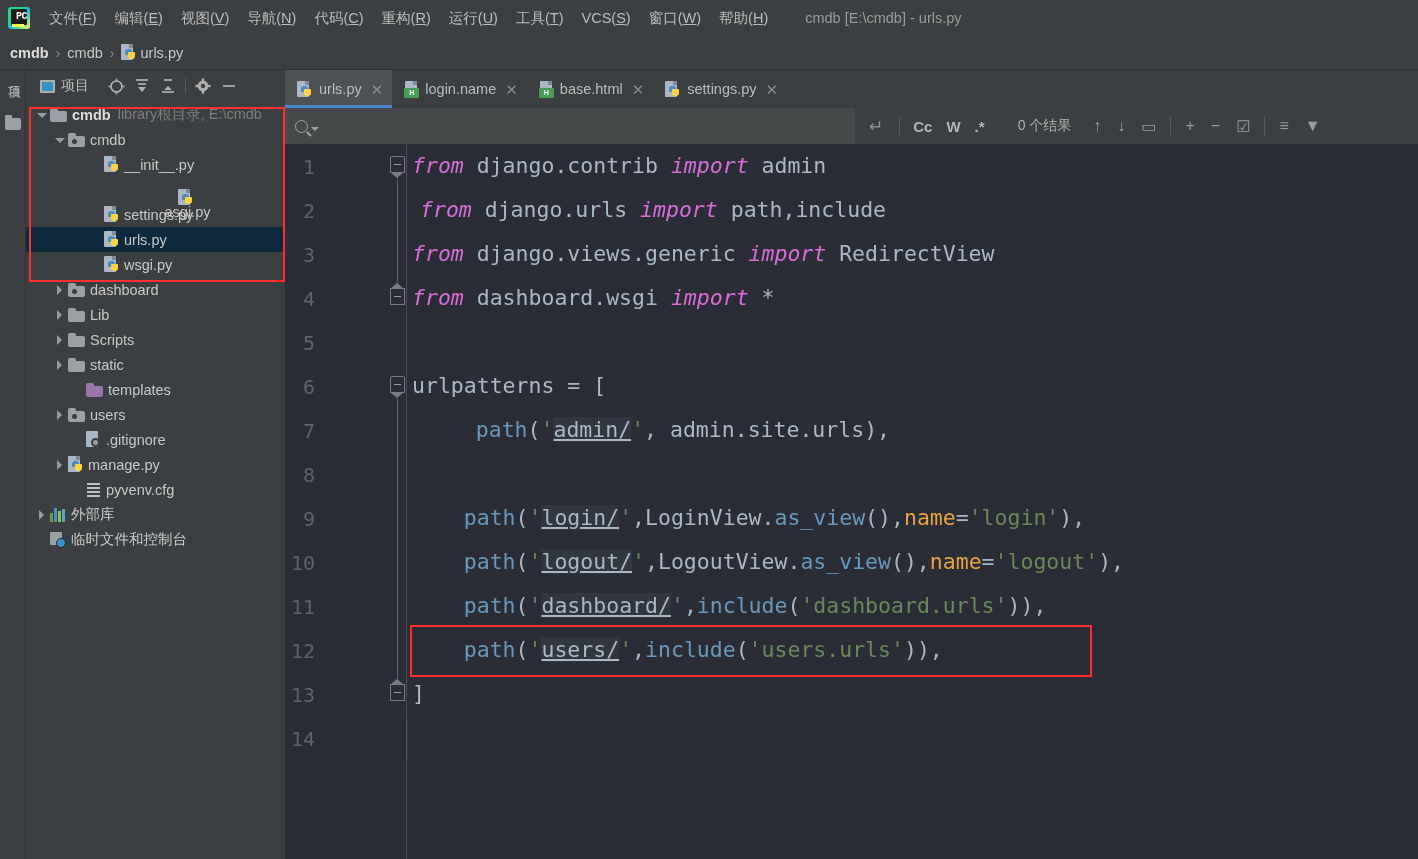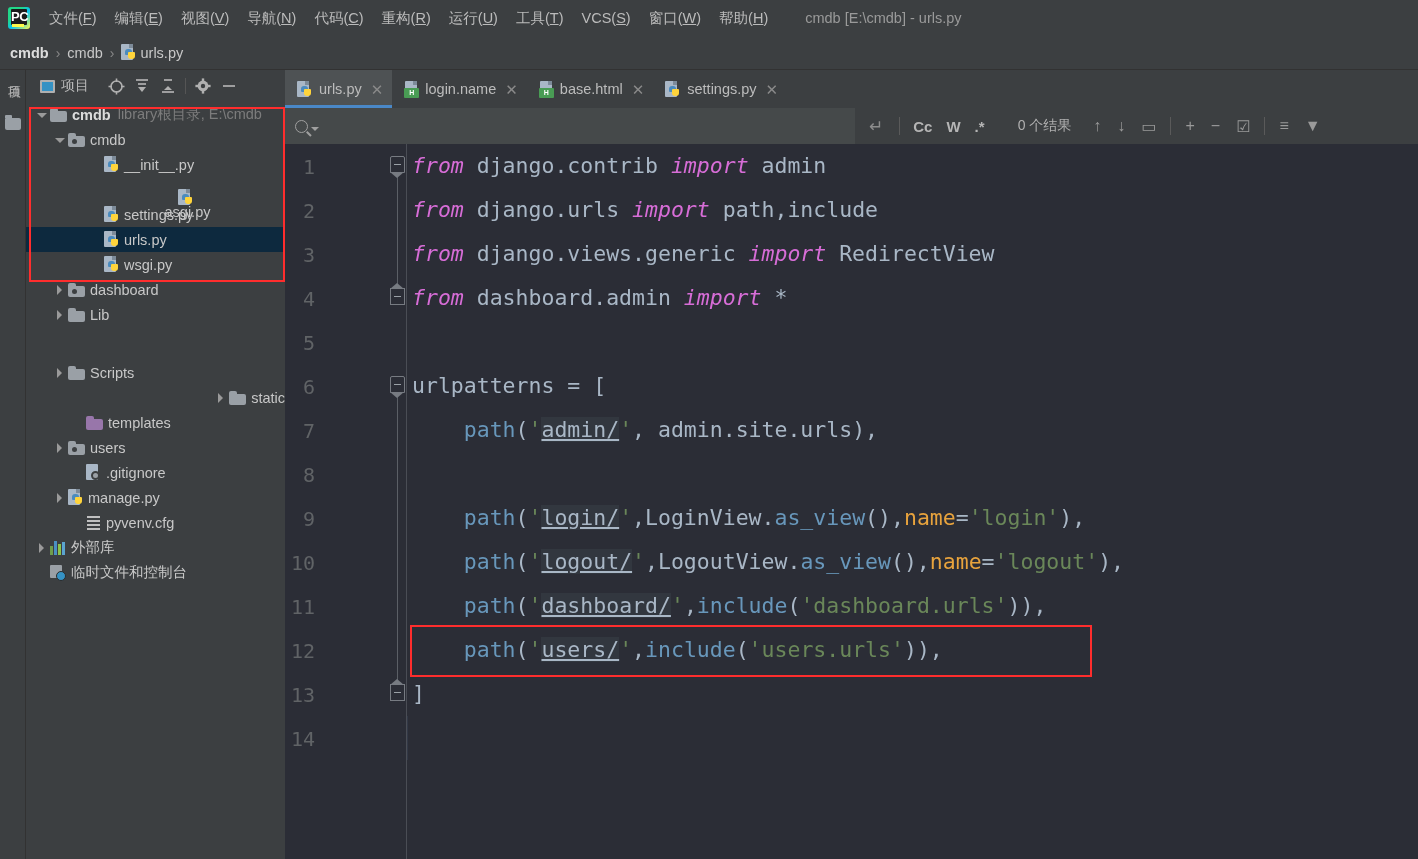--- a/index.html
+++ b/index.html
@@ -18,22 +18,23 @@
     background: #3c3f41; display: flex; align-items: center;
   }
   .pc-logo {
     width: 22px; height: 22px; margin-left: 8px; margin-right: 10px;
     position: relative; border-radius: 3px; overflow: hidden;
     background: linear-gradient(135deg,#21d789 0%,#21d789 32%,#07c3f2 55%,#fcf84a 100%);
   }
   .pc-logo .inner {
     position: absolute; left: 3px; top: 2px; width: 16px; height: 16px;
     background: #1b1b1b; border-radius: 1px;
-    color: #fff; font-size: 13px; font-weight: bold; line-height: 16px; text-align: center;
+    color: #fff; font-size: 10px; font-weight: bold; line-height: 16px; text-align: right;
     letter-spacing: -0.5px;
+    font-family: Liberation Mono, monospace;
   }
   .pc-logo .bar {
     position: absolute; left: 4px; bottom: 2px; width: 12px; height: 3px; background: #fcf84a;
   }
   .menu-item {
     color: #bbbbbb; font-size: 14.5px; padding: 3px 9px; white-space: nowrap; cursor: default;
   }
   .menu-item u { text-decoration: underline; }
   .win-title {
     color: #9a9a9a; font-size: 14.5px; margin-left: 28px; white-space: nowrap;
@@ -355,29 +356,29 @@
           <span class="lbl">dashboard</span>
         </div>
         <div class="row" style="padding-left: 28px;">
           <span class="arrow right"></span>
           <span class="folder">
             <span class="tab"></span>
             <span class="body"></span>
           </span>
           <span class="lbl">Lib</span>
         </div>
-        <div class="row" style="padding-left: 28px; margin-top: 33px;">
+        <div class="row" style="padding-left: 28px;">
           <span class="arrow right"></span>
           <span class="folder">
             <span class="tab"></span>
             <span class="body"></span>
           </span>
           <span class="lbl">Scripts</span>
         </div>
-        <div class="row" style="padding-left: 28px; justify-content: flex-end;">
+        <div class="row" style="padding-left: 28px;">
           <span class="arrow right"></span>
           <span class="folder">
             <span class="tab"></span>
             <span class="body"></span>
           </span>
           <span class="lbl">static</span>
         </div>
         <div class="row" style="padding-left: 46px;">
           <span class="arrow "></span>
           <span class="folder purple">
@@ -539,26 +540,26 @@
           <div class="foldline" style="top: 249px; height: 291px;"></div>
           <div class="foldmark top" style="top: 232px;">
             <span class="pt" style="position:absolute;left:-1px;bottom:-6px;width:0;height:0;border-left:7.5px solid transparent;border-right:7.5px solid transparent;border-top:6px solid #777b82;"></span>
           </div>
           <div class="foldmark" style="top: 540px;">
             <span style="position:absolute;left:-1px;top:-6px;width:0;height:0;border-left:7.5px solid transparent;border-right:7.5px solid transparent;border-bottom:6px solid #777b82;"></span>
           </div>
         </div>
       <div class="codebody" id="codebody">
           <div class="cline" style="top: 0px; padding-left: 4px;"><span class="imp">from </span><span class="id">django.contrib </span><span class="imp">import </span><span class="id">admin</span></div>
-          <div class="cline" style="top: 44px; padding-left: 4px;"><span class="imp">from </span><span class="id">django.urls </span><span class="imp">import </span><span class="id">path,include</span></div>
+          <div class="cline" style="top: 44px; padding-left: 12px;"><span class="imp">from </span><span class="id">django.urls </span><span class="imp">import </span><span class="id">path,include</span></div>
           <div class="cline" style="top: 88px; padding-left: 4px;"><span class="imp">from </span><span class="id">django.views.generic </span><span class="imp">import </span><span class="id">RedirectView</span></div>
-          <div class="cline" style="top: 132px; padding-left: 4px;"><span class="imp">from </span><span class="id">dashboard.admin </span><span class="imp">import </span><span class="id">*</span></div>
+          <div class="cline" style="top: 132px; padding-left: 4px;"><span class="imp">from </span><span class="id">dashboard.wsgi </span><span class="imp">import </span><span class="id">*</span></div>
           <div class="cline" style="top: 176px; padding-left: 4px;"></div>
           <div class="cline" style="top: 220px; padding-left: 4px;"><span class="id">urlpatterns = [</span></div>
-          <div class="cline" style="top: 264px; padding-left: 4px;"><span class="id">    </span><span class="fn">path</span><span class="punc">(</span><span class="str">'</span><span class="urlh">admin/</span><span class="str">'</span><span class="id">, admin.site.urls),</span></div>
+          <div class="cline" style="top: 264px; padding-left: 16px;"><span class="id">    </span><span class="fn">path</span><span class="punc">(</span><span class="str">'</span><span class="urlh">admin/</span><span class="str">'</span><span class="id">, admin.site.urls),</span></div>
           <div class="cline" style="top: 352px; padding-left: 4px;"><span class="id">    </span><span class="fn">path</span><span class="punc">(</span><span class="str">'</span><span class="urlh">login/</span><span class="str">'</span><span class="id">,LoginView.</span><span class="met">as_view</span><span class="id">(),</span><span class="par">name</span><span class="id">=</span><span class="str">'login'</span><span class="id">),</span></div>
           <div class="cline" style="top: 396px; padding-left: 4px;"><span class="id">    </span><span class="fn">path</span><span class="punc">(</span><span class="str">'</span><span class="urlh">logout/</span><span class="str">'</span><span class="id">,LogoutView.</span><span class="met">as_view</span><span class="id">(),</span><span class="par">name</span><span class="id">=</span><span class="str">'logout'</span><span class="id">),</span></div>
           <div class="cline" style="top: 440px; padding-left: 4px;"><span class="id">    </span><span class="fn">path</span><span class="punc">(</span><span class="str">'</span><span class="urlh">dashboard/</span><span class="str">'</span><span class="id">,</span><span class="fn">include</span><span class="punc">(</span><span class="str">'dashboard.urls'</span><span class="id">)),</span></div>
           <div class="cline" style="top: 484px; padding-left: 4px;"><span class="id">    </span><span class="fn">path</span><span class="punc">(</span><span class="str">'</span><span class="urlh">users/</span><span class="str">'</span><span class="id">,</span><span class="fn">include</span><span class="punc">(</span><span class="str">'users.urls'</span><span class="id">)),</span></div>
           <div class="cline" style="top: 528px; padding-left: 4px;"><span class="id">]</span></div>
           <div class="cline" style="top: 572px; padding-left: 4px;"></div>
         </div>
     </div>
   </div>
 

